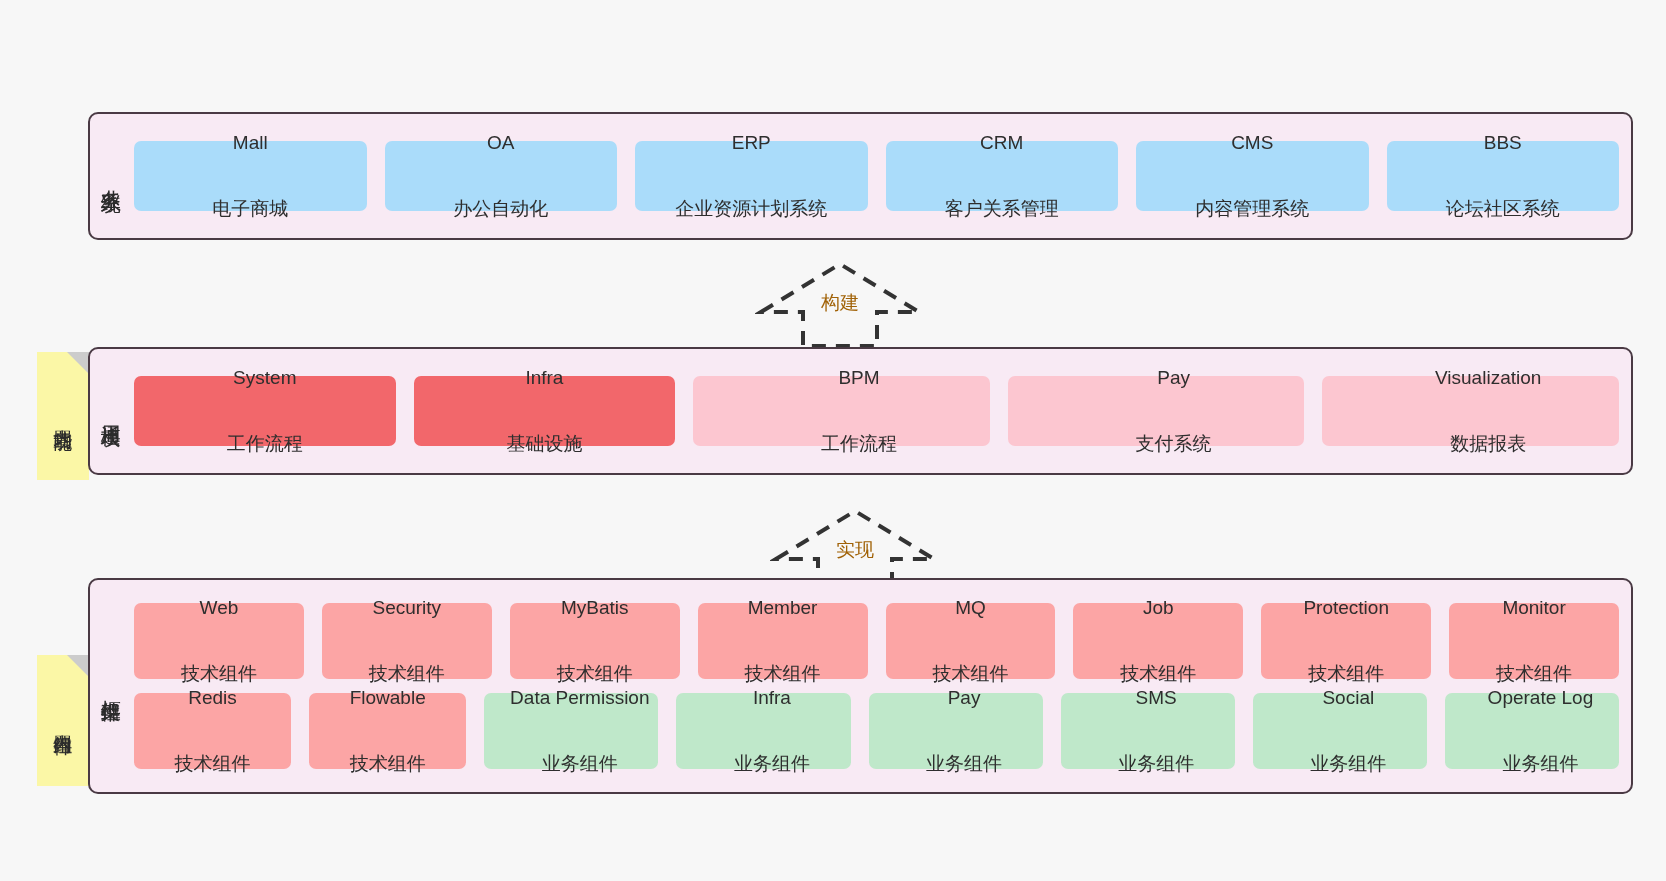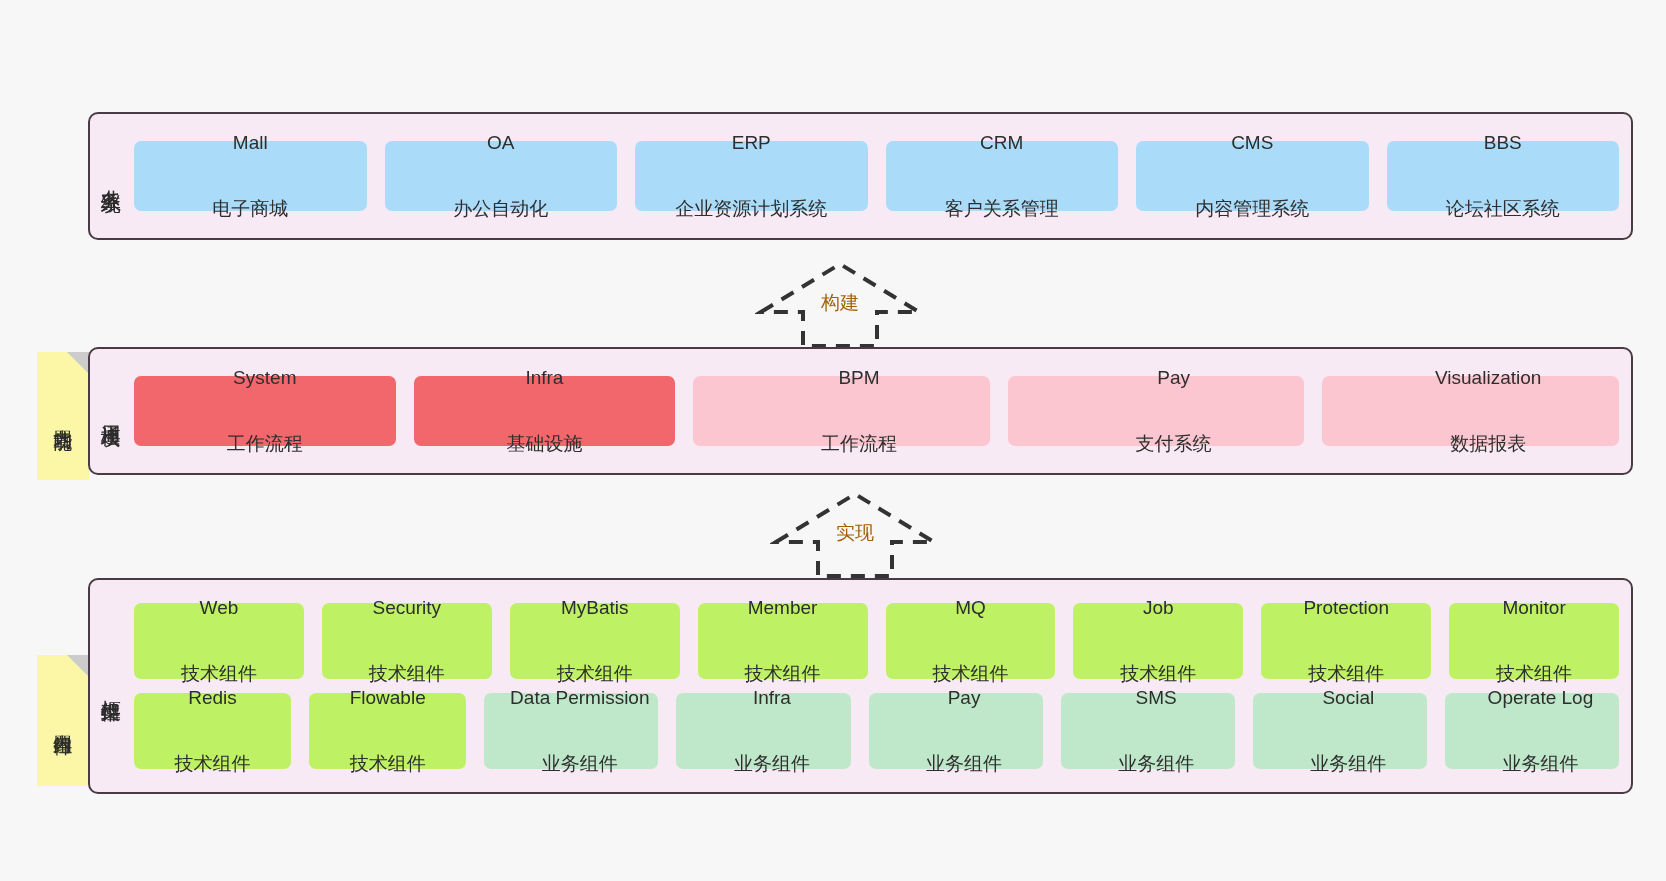--- a/index.html
+++ b/index.html
@@ -79,21 +79,21 @@
     padding: 6px 4px;
   }
   .card .en { white-space: nowrap; }
   .card .cn { white-space: nowrap; margin-top: 41px; }
   .card.wrap .en { white-space: normal; }
 
   
   .c-blue        { background: #aadcfa; }
   .c-red         { background: #f2676b; }
   .c-pink        { background: #fcc6d0; padding-left: 39px; }
-  .c-green       { background: #bef264; }
+  .c-green       { background: #fca5a5; }
   .c-green-light { background: #bfe8ca; padding-left: 21px; }
 
   
   #layer-business { left: 88px;  top: 112px; width: 1545px; height: 128px; }
   #layer-business .layer-body { padding-right: 12px; }
   #layer-business .card { height: 70px; }
 
   #layer-modules  { left: 88px;  top: 347px; width: 1545px; height: 128px; }
   #layer-modules .card { height: 70px; text-align: center; }
 
@@ -135,21 +135,21 @@
     left: 50%;
     transform: translateX(-50%);
     font-size: 19px;
     color: #a16207;
     background: #f7f7f7;
     padding: 0 3px;
     white-space: nowrap;
   }
   #arrow-build  { left: 755px; top: 258px; width: 170px; height: 92px; }
   #arrow-build  .arrow-label { top: 32px; }
-  #arrow-impl   { left: 770px; top: 488px; width: 170px; height: 92px; }
+  #arrow-impl   { left: 770px; top: 505px; width: 170px; height: 92px; }
   #arrow-impl   .arrow-label { top: 32px; }
 </style>
 </head>
 <body>
 
 <div id="canvas">
 
   <div class="layer" id="layer-business">
     <div class="layer-title">业务系统</div>
     <div class="layer-body">

